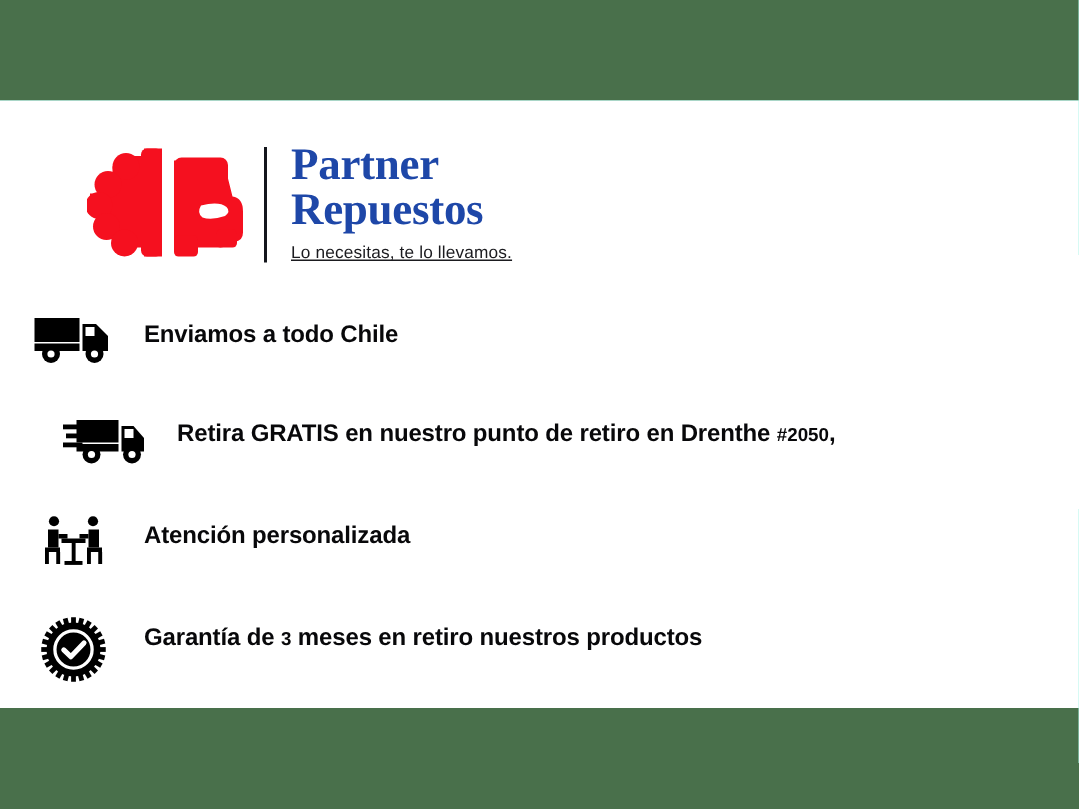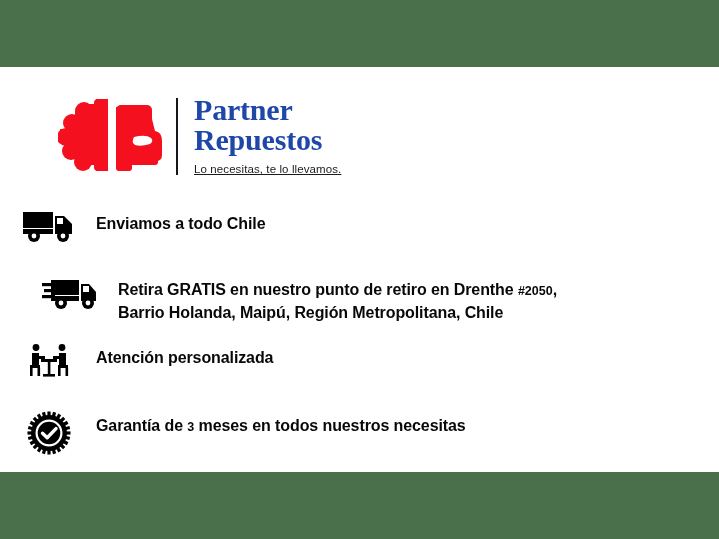--- a/index.html
+++ b/index.html
@@ -231,21 +231,20 @@
             <path d="M39 9 L47 9 L54 17 L54 26 L39 26 Z" fill="#000"></path>
             <rect x="41" y="11" width="6" height="6" fill="#fff"></rect>
             <circle cx="19" cy="28" r="6" fill="#000"></circle>
             <circle cx="19" cy="28" r="2.4" fill="#fff"></circle>
             <circle cx="46" cy="28" r="6" fill="#000"></circle>
             <circle cx="46" cy="28" r="2.4" fill="#fff"></circle>
           </svg>
         </div>
         <div class="feature-text">
           <span>Retira GRATIS en nuestro punto de retiro en Drenthe </span><span class="small-num">#2050</span><span>,</span><br>
-          <span>Barrio Holanda, Maipú, Región Metropolitana, Chile</span>
         </div>
       </div>
 
       <div class="feature-row row-support">
         <div class="feature-icon">
           <svg width="46" height="36" viewBox="0 0 46 36">
 
             <circle cx="10" cy="4.5" r="3.4" fill="#000"></circle>
             <rect x="6" y="10" width="7" height="12" fill="#000"></rect>
             <rect x="13" y="13" width="6" height="3" fill="#000"></rect>
@@ -300,21 +299,21 @@
                 <rect x="20.4" y="38.5" width="3.2" height="5" transform="rotate(75 22 22)"></rect>
                 <rect x="0.5" y="20.4" width="5" height="3.2" transform="rotate(75 22 22)"></rect>
                 <rect x="38.5" y="20.4" width="5" height="3.2" transform="rotate(75 22 22)"></rect>
               </g>
             </g>
             <circle cx="22" cy="22" r="12.4" fill="none" stroke="#fff" stroke-width="2.2"></circle>
             <path d="M15.5 22.3 L20.2 26.8 L29 17.6" fill="none" stroke="#fff" stroke-width="3.4" stroke-linecap="round" stroke-linejoin="round"></path>
           </svg>
         </div>
         <div class="feature-text">
-          <span>Garantía de </span><span class="small-num">3</span><span> meses en todos nuestros necesitas</span>
+          <span>Garantía de </span><span class="small-num">3</span><span> meses en retiro nuestros productos</span>
         </div>
       </div>
 
     </div>
   </div>
 
   <div class="band band-bottom"></div>
 </div>
 
 </body></html>

